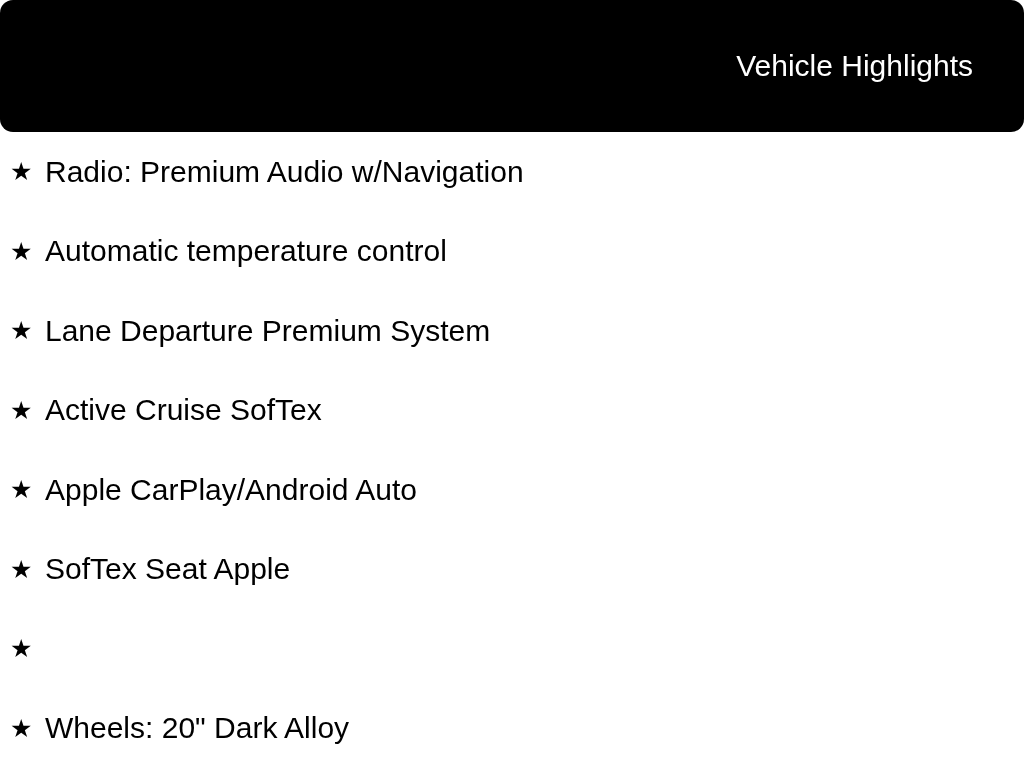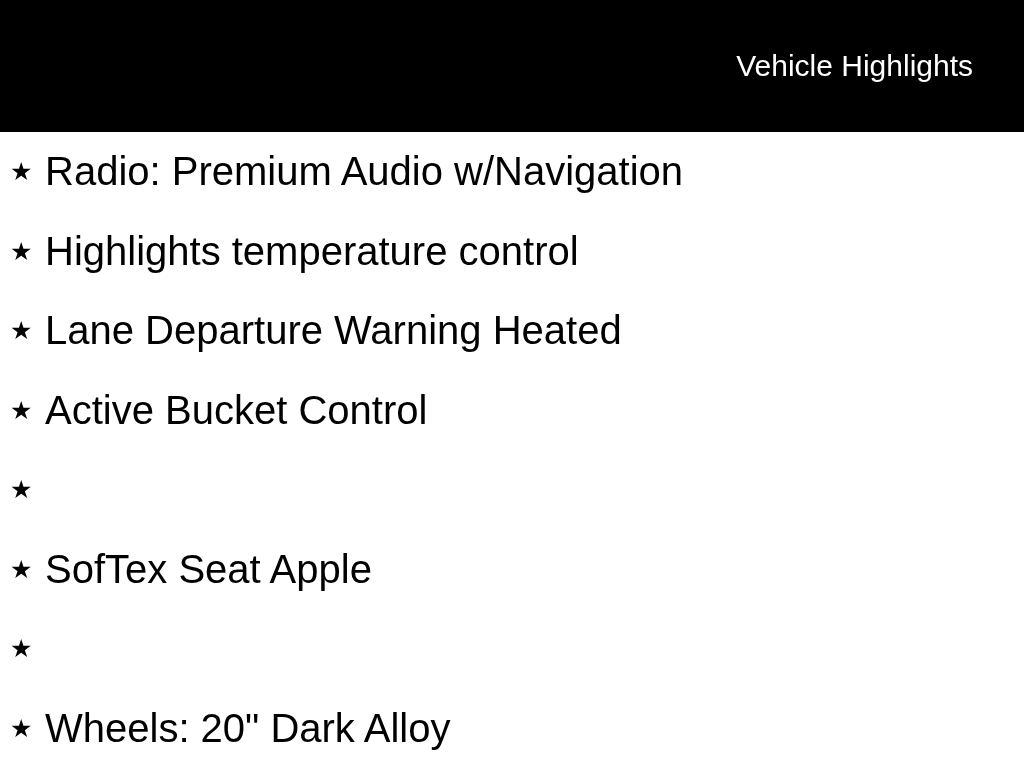--- a/index.html
+++ b/index.html
@@ -9,20 +9,21 @@
     height: 768px;
     overflow: hidden;
     background: #ffffff;
     font-family: "Liberation Sans", "DejaVu Sans", sans-serif;
   }
   .header {
     width: 1024px;
     height: 132px;
     background: #000000;
     position: relative;
+    border-radius: 13px;
   }
   .header .title {
     position: absolute;
     top: 50%;
     right: 51px;
     transform: translateY(-50%);
     margin: 0;
     color: #ffffff;
     font-size: 30px;
     font-weight: 400;
@@ -45,51 +46,52 @@
   }
   .star {
     flex: 0 0 35px;
     width: 35px;
     font-family: "DejaVu Sans", sans-serif;
     font-size: 25px;
     line-height: 1;
     color: #000000;
   }
   .label {
-    font-size: 40px;
+    font-size: 30px;
     color: #000000;
     white-space: nowrap;
   }
 </style>
 </head>
 <body>
 
 <div class="header">
   <h1 class="title">Vehicle Highlights</h1>
 </div>
 
 <ul class="highlights">
   <li class="highlight-item">
     <span class="star">★</span>
     <span class="label">Radio: Premium Audio w/Navigation</span>
   </li>
   <li class="highlight-item">
     <span class="star">★</span>
-    <span class="label">Highlights temperature control</span>
+    <span class="label">Automatic temperature control</span>
   </li>
   <li class="highlight-item">
     <span class="star">★</span>
-    <span class="label">Lane Departure Warning Heated</span>
+    <span class="label">Lane Departure Premium System</span>
   </li>
   <li class="highlight-item">
     <span class="star">★</span>
-    <span class="label">Active Bucket Control</span>
+    <span class="label">Active Cruise SofTex</span>
   </li>
   <li class="highlight-item">
     <span class="star">★</span>
+    <span class="label">Apple CarPlay/Android Auto</span>
   </li>
   <li class="highlight-item">
     <span class="star">★</span>
     <span class="label">SofTex Seat Apple</span>
   </li>
   <li class="highlight-item">
     <span class="star">★</span>
   </li>
   <li class="highlight-item">
     <span class="star">★</span>

